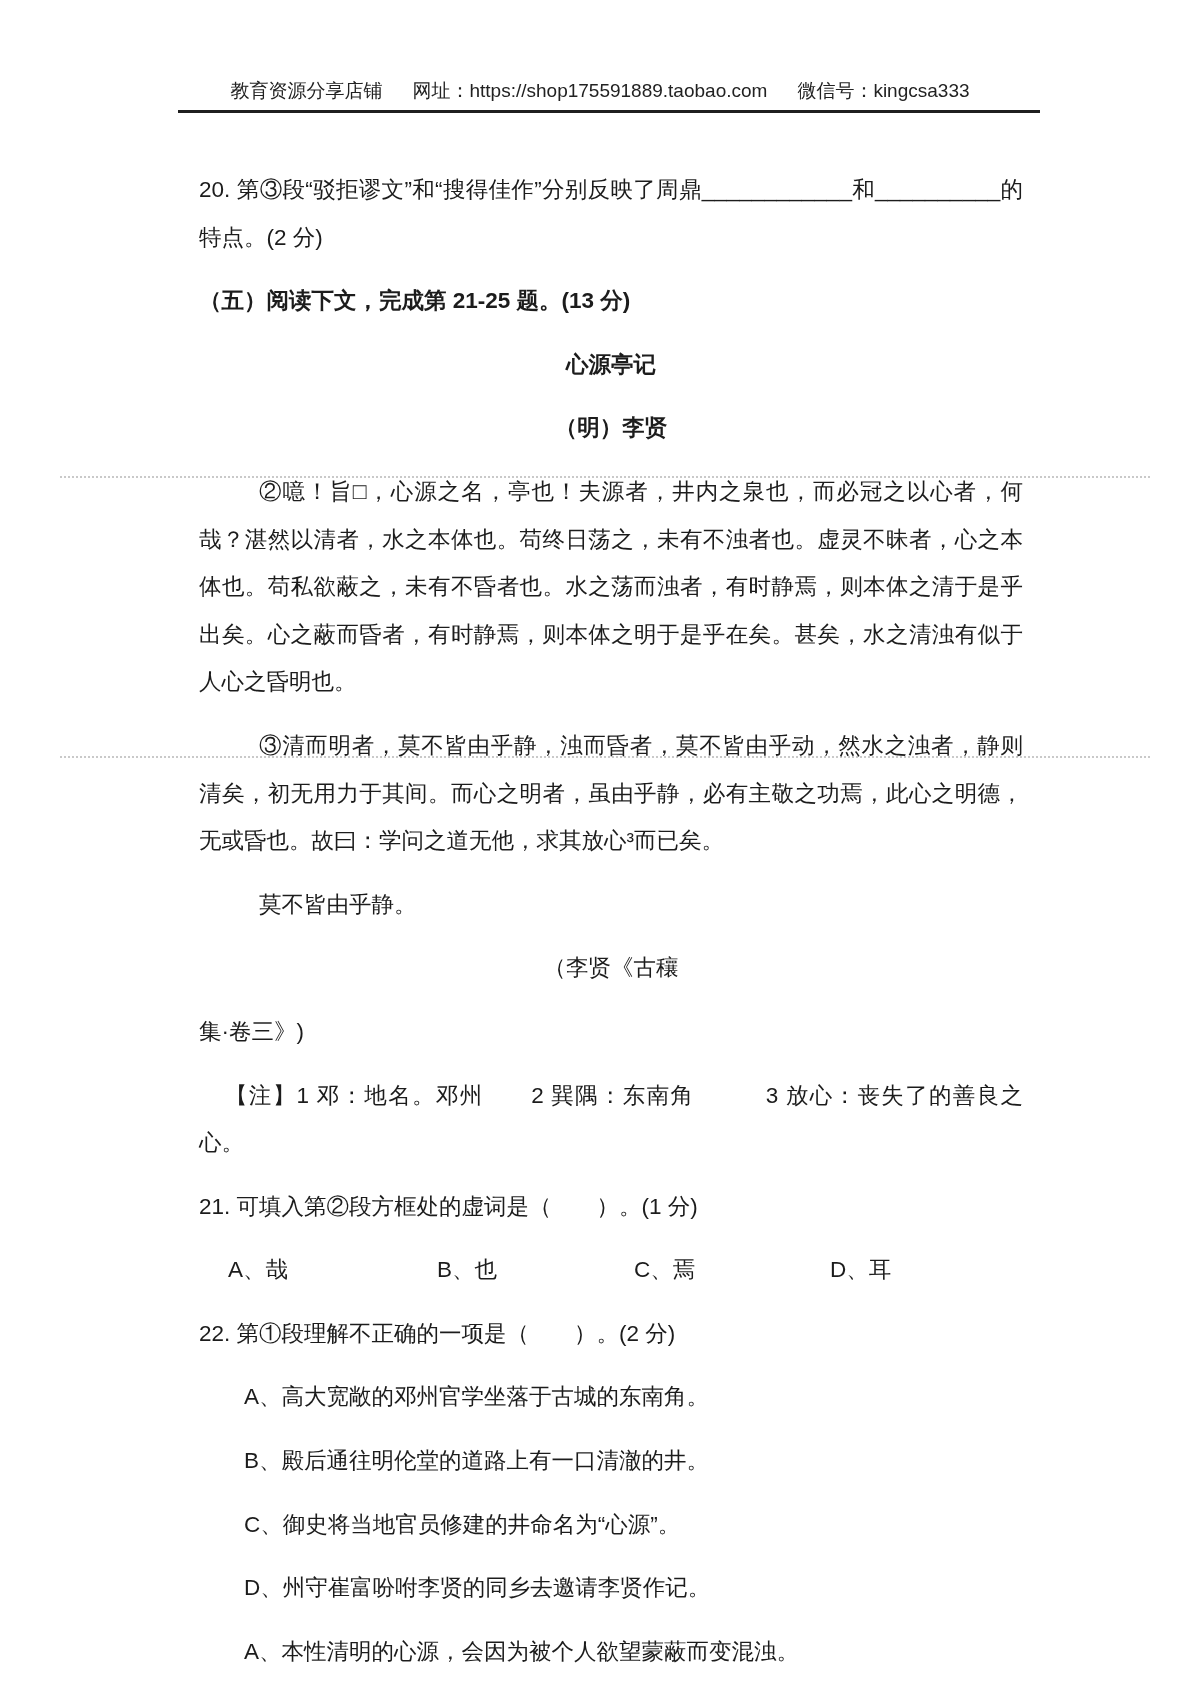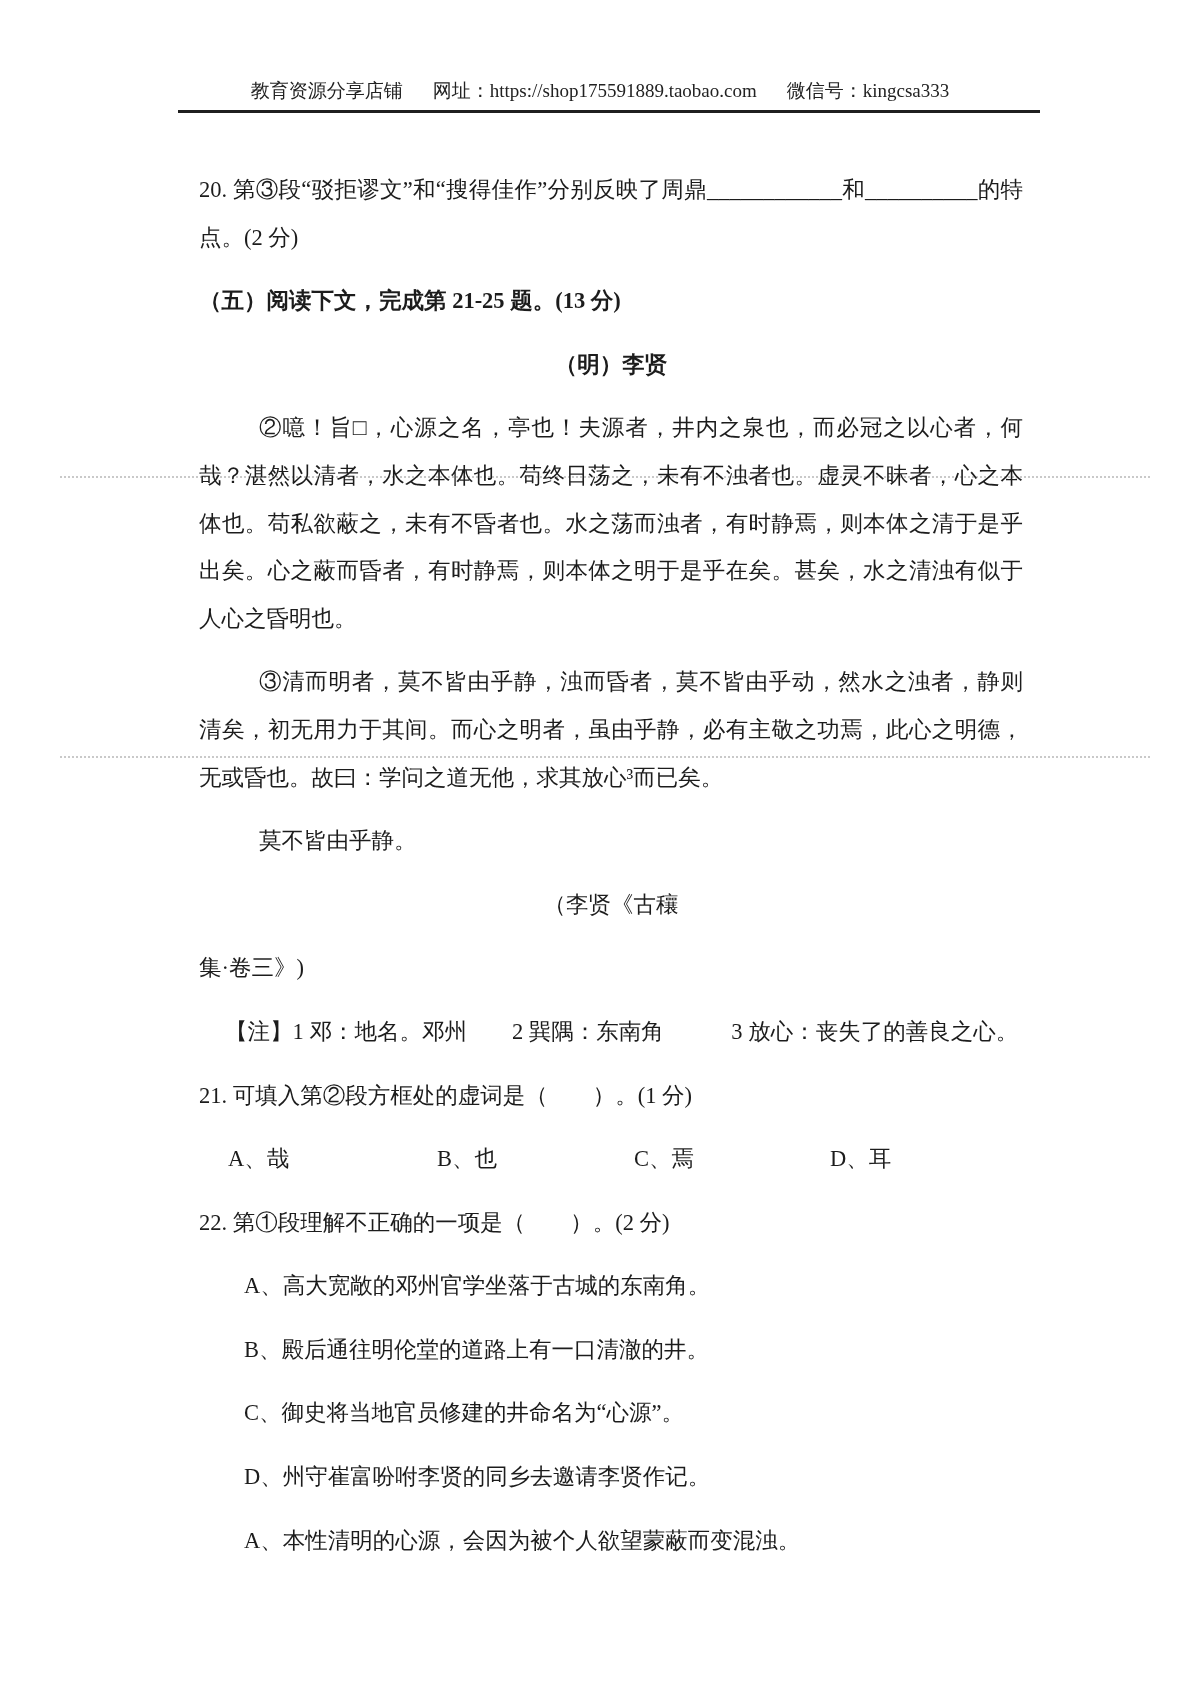--- a/index.html
+++ b/index.html
@@ -1,21 +1,21 @@
 <!DOCTYPE html>
 <html><head>
 <meta charset="utf-8">
 <style>
   html, body { margin: 0; padding: 0; background: #ffffff; }
   .page {
     position: relative;
     width: 1200px;
     height: 1698px;
     background: #ffffff;
-    font-family: Liberation Serif, serif;
+    font-family: Liberation Sans, sans-serif;
     color: #1c1c1c;
     overflow: hidden;
   }
   .header {
     position: absolute;
     top: 80px; left: 0; right: 0;
     display: flex;
     justify-content: center;
     gap: 30px;
     font-size: 19px;
@@ -67,20 +67,21 @@
   <div class="rule"></div>
 
   <div class="dotted" style="top:476px"></div>
   <div class="dotted" style="top:756px"></div>
 
   <div class="content">
 
     <p>20. 第③段“驳拒谬文”和“搜得佳作”分别反映了周鼎____________和__________的特点。(2 分)</p>
 
     <p class="bold">（五）阅读下文，完成第 21-25 题。(13 分)</p>
+    <p class="center bold">心源亭记</p>
     <p class="center bold">（明）李贤</p>
 
     <p class="para">②噫！旨□，心源之名，亭也！夫源者，井内之泉也，而必冠之以心者，何哉？湛然以清者，水之本体也。苟终日荡之，未有不浊者也。虚灵不昧者，心之本体也。苟私欲蔽之，未有不昏者也。水之荡而浊者，有时静焉，则本体之清于是乎出矣。心之蔽而昏者，有时静焉，则本体之明于是乎在矣。甚矣，水之清浊有似于人心之昏明也。</p>
     <p class="para">③清而明者，莫不皆由乎静，浊而昏者，莫不皆由乎动，然水之浊者，静则清矣，初无用力于其间。而心之明者，虽由乎静，必有主敬之功焉，此心之明德，无或昏也。故曰：学问之道无他，求其放心³而已矣。</p>
     <p class="para">莫不皆由乎静。</p>
 
     <p class="right">（李贤《古穰</p>
     <p>集·卷三》)</p>
 
     <p class="note">【注】1 邓：地名。邓州　　2 巽隅：东南角　　　3 放心：丧失了的善良之心。</p>

